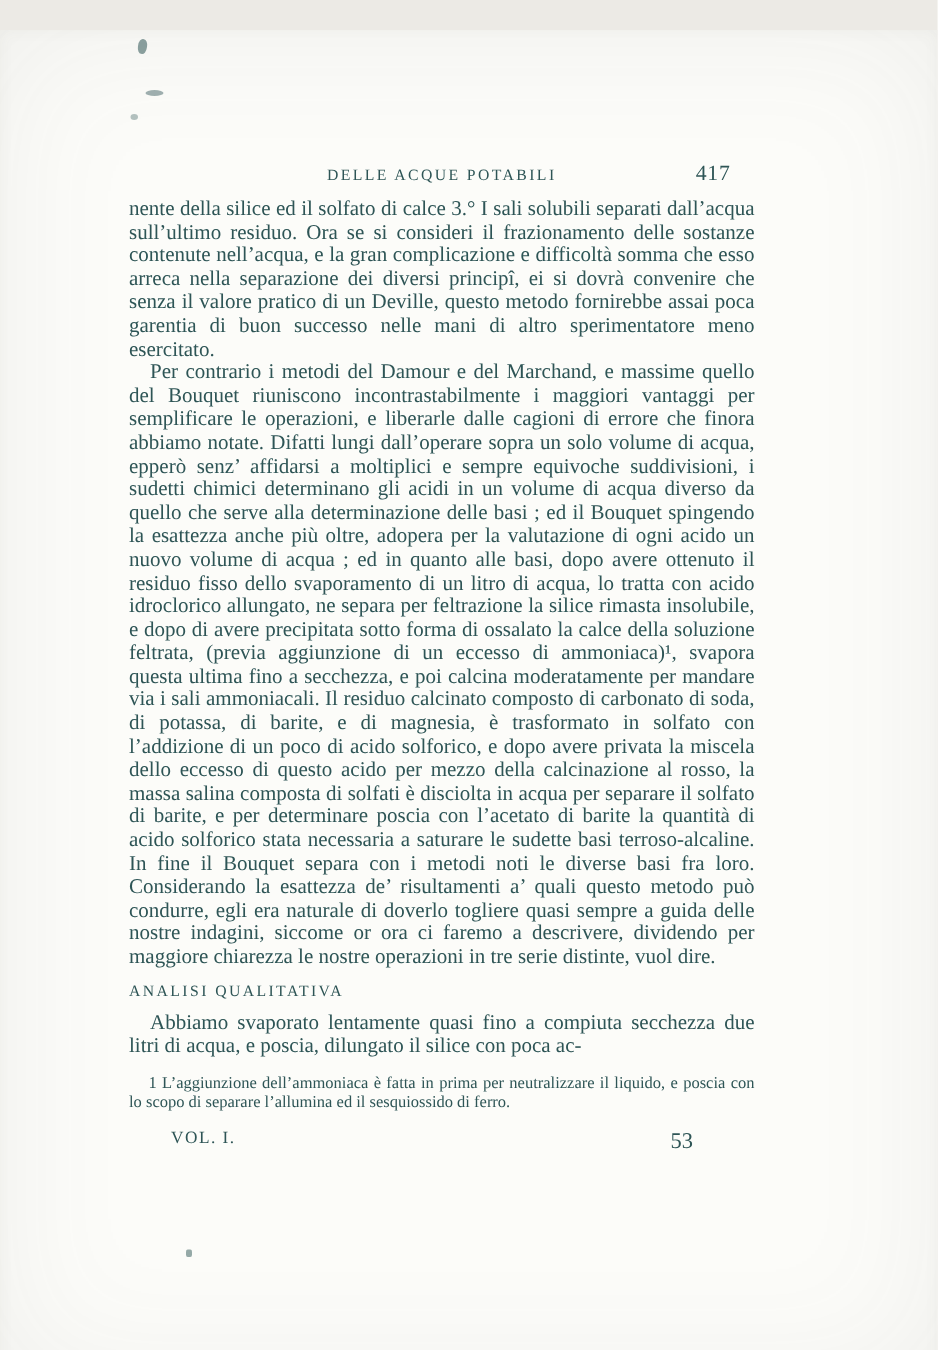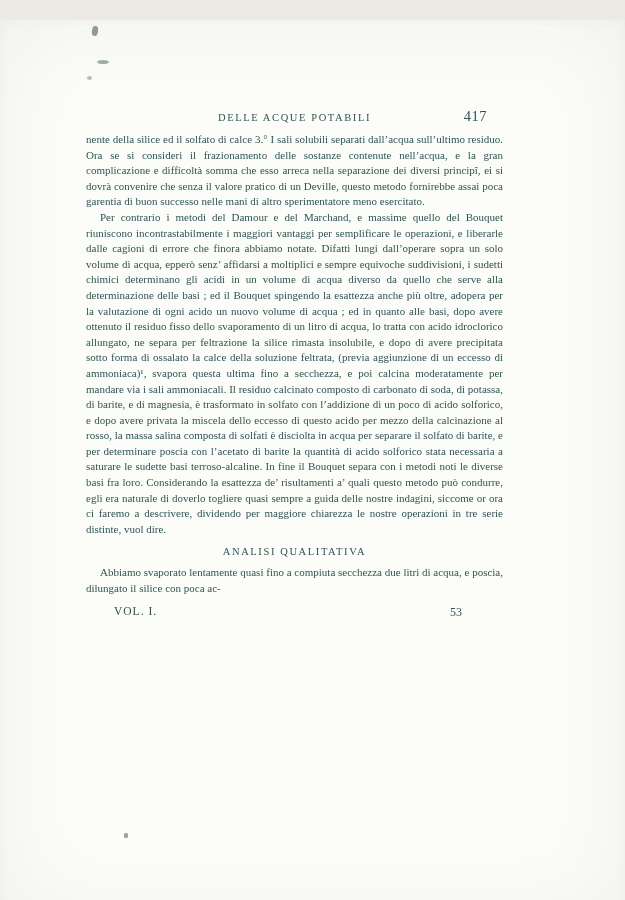--- a/index.html
+++ b/index.html
@@ -51,30 +51,30 @@
   .page-number {
     position: absolute;
     right: 16px;
     top: 0;
     font-size: 14.5px;
     font-weight: normal;
     letter-spacing: 0.5px;
   }
   .para {
     margin: 0;
-    font-size: 11px;
+    font-size: 14px;
     line-height: 15.6px;
     text-align: justify;
   }
   .para.indent {
     text-indent: 14px;
   }
   .section-heading {
     margin: 9px 0 8px 0;
-    text-align: center;
+    text-align: left;
     font-size: 10.5px;
     font-weight: normal;
     letter-spacing: 1.6px;
   }
   .footnote {
     margin-top: 10px;
     font-size: 11px;
     line-height: 13px;
     text-align: justify;
     text-indent: 13px;
@@ -87,21 +87,21 @@
   }
   .volume {
     position: absolute;
     left: 28px;
     letter-spacing: 1px;
     font-size: 11.5px;
   }
   .sheet-number {
     position: absolute;
     right: 41px;
-    font-size: 12px;
+    font-size: 15px;
   }
   .speck {
     position: absolute;
     background: var(--ink, #2e5556);
     pointer-events: none;
   }
   .speck.s1 { left: 92px;  top: 6px;   width: 6px;  height: 10px; border-radius: 45%; opacity: .55; transform: rotate(8deg); }
   .speck.s2 { left: 97px;  top: 40px;  width: 12px; height: 4px;  border-radius: 50%; opacity: .45; }
   .speck.s3 { left: 87px;  top: 56px;  width: 5px;  height: 4px;  border-radius: 50%; opacity: .35; }
   .speck.s4 { left: 124px; top: 813px; width: 4px;  height: 5px;  border-radius: 30%; opacity: .5;  }
@@ -125,20 +125,21 @@
 
     <p class="para">nente della silice ed il solfato di calce 3.° I sali solubili separati dall’acqua sull’ultimo residuo. Ora se si consideri il frazionamento delle sostanze contenute nell’acqua, e la gran complicazione e difficoltà somma che esso arreca nella separazione dei diversi principî, ei si dovrà convenire che senza il valore pratico di un Deville, questo metodo fornirebbe assai poca garentia di buon successo nelle mani di altro sperimentatore meno esercitato.</p>
 
     <p class="para indent">Per contrario i metodi del Damour e del Marchand, e massime quello del Bouquet riuniscono incontrastabilmente i maggiori vantaggi per semplificare le operazioni, e liberarle dalle cagioni di errore che finora abbiamo notate. Difatti lungi dall’operare sopra un solo volume di acqua, epperò senz’ affidarsi a moltiplici e sempre equivoche suddivisioni, i sudetti chimici determinano gli acidi in un volume di acqua diverso da quello che serve alla determinazione delle basi&nbsp;; ed il Bouquet spingendo la esattezza anche più oltre, adopera per la valutazione di ogni acido un nuovo volume di acqua&nbsp;; ed in quanto alle basi, dopo avere ottenuto il residuo fisso dello svaporamento di un litro di acqua, lo tratta con acido idroclorico allungato, ne separa per feltrazione la silice rimasta insolubile, e dopo di avere precipitata sotto forma di ossalato la calce della soluzione feltrata, (previa aggiunzione di un eccesso di ammoniaca)¹, svapora questa ultima fino a secchezza, e poi calcina moderatamente per mandare via i sali ammoniacali. Il residuo calcinato composto di carbonato di soda, di potassa, di barite, e di magnesia, è trasformato in solfato con l’addizione di un poco di acido solforico, e dopo avere privata la miscela dello eccesso di questo acido per mezzo della calcinazione al rosso, la massa salina composta di solfati è disciolta in acqua per separare il solfato di barite, e per determinare poscia con l’acetato di barite la quantità di acido solforico stata necessaria a saturare le sudette basi terroso-alcaline. In fine il Bouquet separa con i metodi noti le diverse basi fra loro. Considerando la esattezza de’ risultamenti a’ quali questo metodo può condurre, egli era naturale di doverlo togliere quasi sempre a guida delle nostre indagini, siccome or ora ci faremo a descrivere, dividendo per maggiore chiarezza le nostre operazioni in tre serie distinte, vuol dire.</p>
 
 
     <h2 class="section-heading">ANALISI QUALITATIVA</h2>
 
     <p class="para indent">Abbiamo svaporato lentamente quasi fino a compiuta secchezza due litri di acqua, e poscia, dilungato il silice con poca ac-</p>
 
+    <p class="footnote">1 L’aggiunzione dell’ammoniaca è fatta in prima per neutralizzare il liquido, e poscia con lo scopo di separare l’allumina ed il sesquiossido di ferro.</p>
 
     <div class="page-footer">
       <span class="volume">VOL. I.</span>
       <span class="sheet-number">53</span>
     </div>
 
   </div>
 
   <div class="vignette"></div>
 

